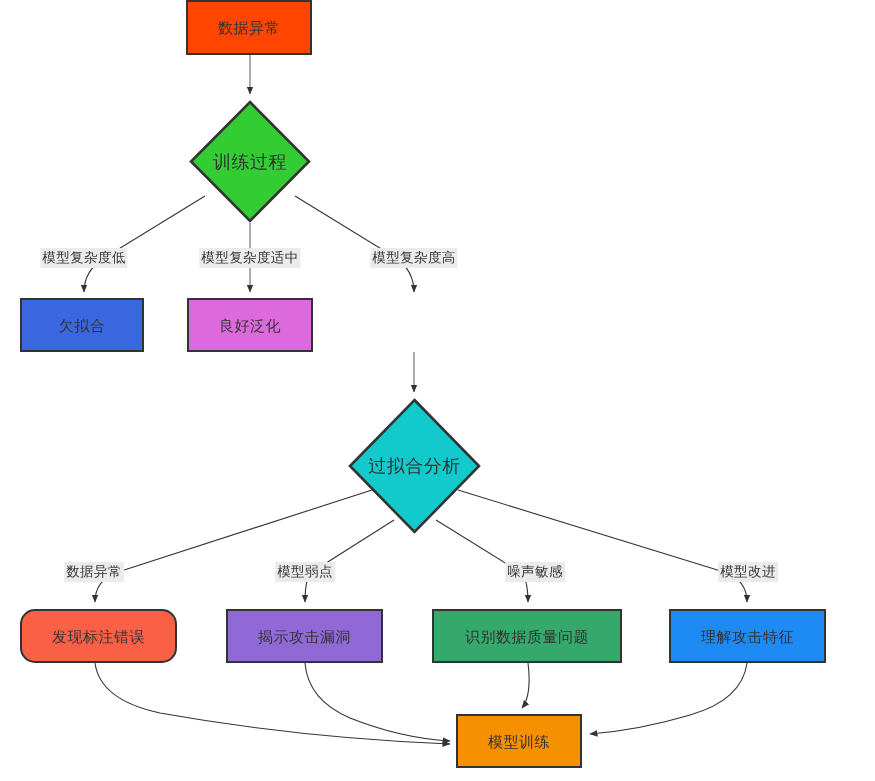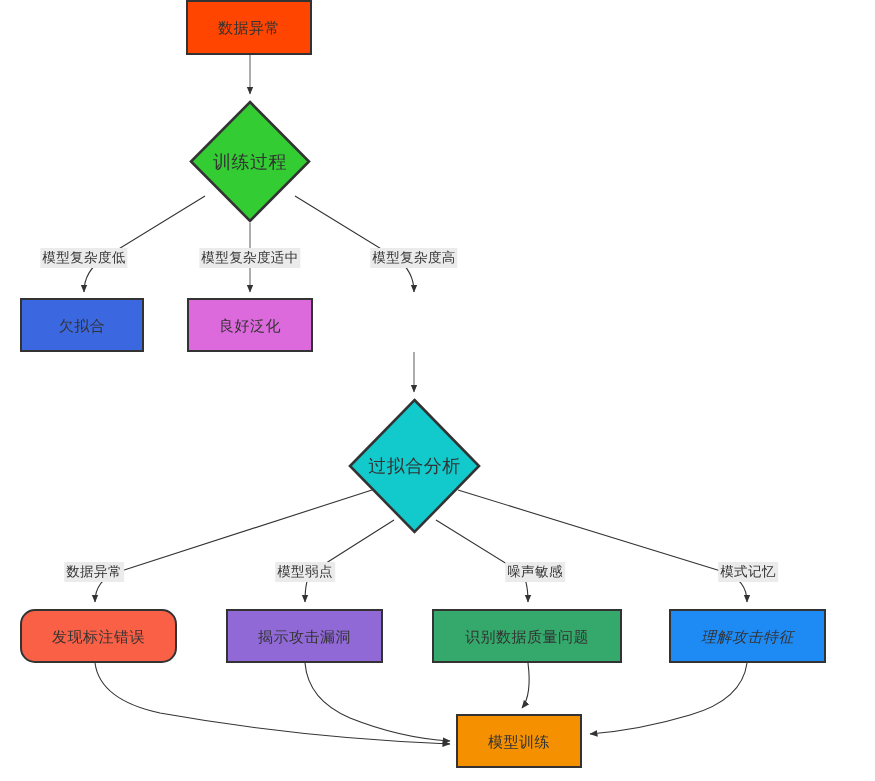--- a/index.html
+++ b/index.html
@@ -165,21 +165,21 @@
   </div>
 
   <div class="node rect" style="left:432px; top:609px; width:190px; height:54px; background:#34a96b;">
     <span>识别数据质量问题</span>
   </div>
 
   <div class="node rect" style="left:226px; top:609px; width:157px; height:54px; background:#9069d6;">
     <span>揭示攻击漏洞</span>
   </div>
 
-  <div class="node rect" style="left:669px; top:609px; width:157px; height:54px; background:#1e8bf5;font-style:italic;">
+  <div class="node rect" style="left:669px; top:609px; width:157px; height:54px; background:#1e8bf5;">
     <span>理解攻击特征</span>
   </div>
 
   <div class="node rect" style="left:456px; top:714px; width:126px; height:54px; background:#f59100;">
     <span>模型训练</span>
   </div>
 
   <div class="edge-label" style="left:84px; top:248px;">
     <span>模型复杂度低</span>
   </div>
@@ -198,16 +198,16 @@
 
   <div class="edge-label" style="left:305px; top:562px;">
     <span>模型弱点</span>
   </div>
 
   <div class="edge-label" style="left:528px; top:562px;margin-left:7px;">
     <span>噪声敏感</span>
   </div>
 
   <div class="edge-label" style="left:748px; top:562px;">
-    <span>模式记忆</span>
+    <span>模型改进</span>
   </div>
 
 </div>
 
 </body></html>

